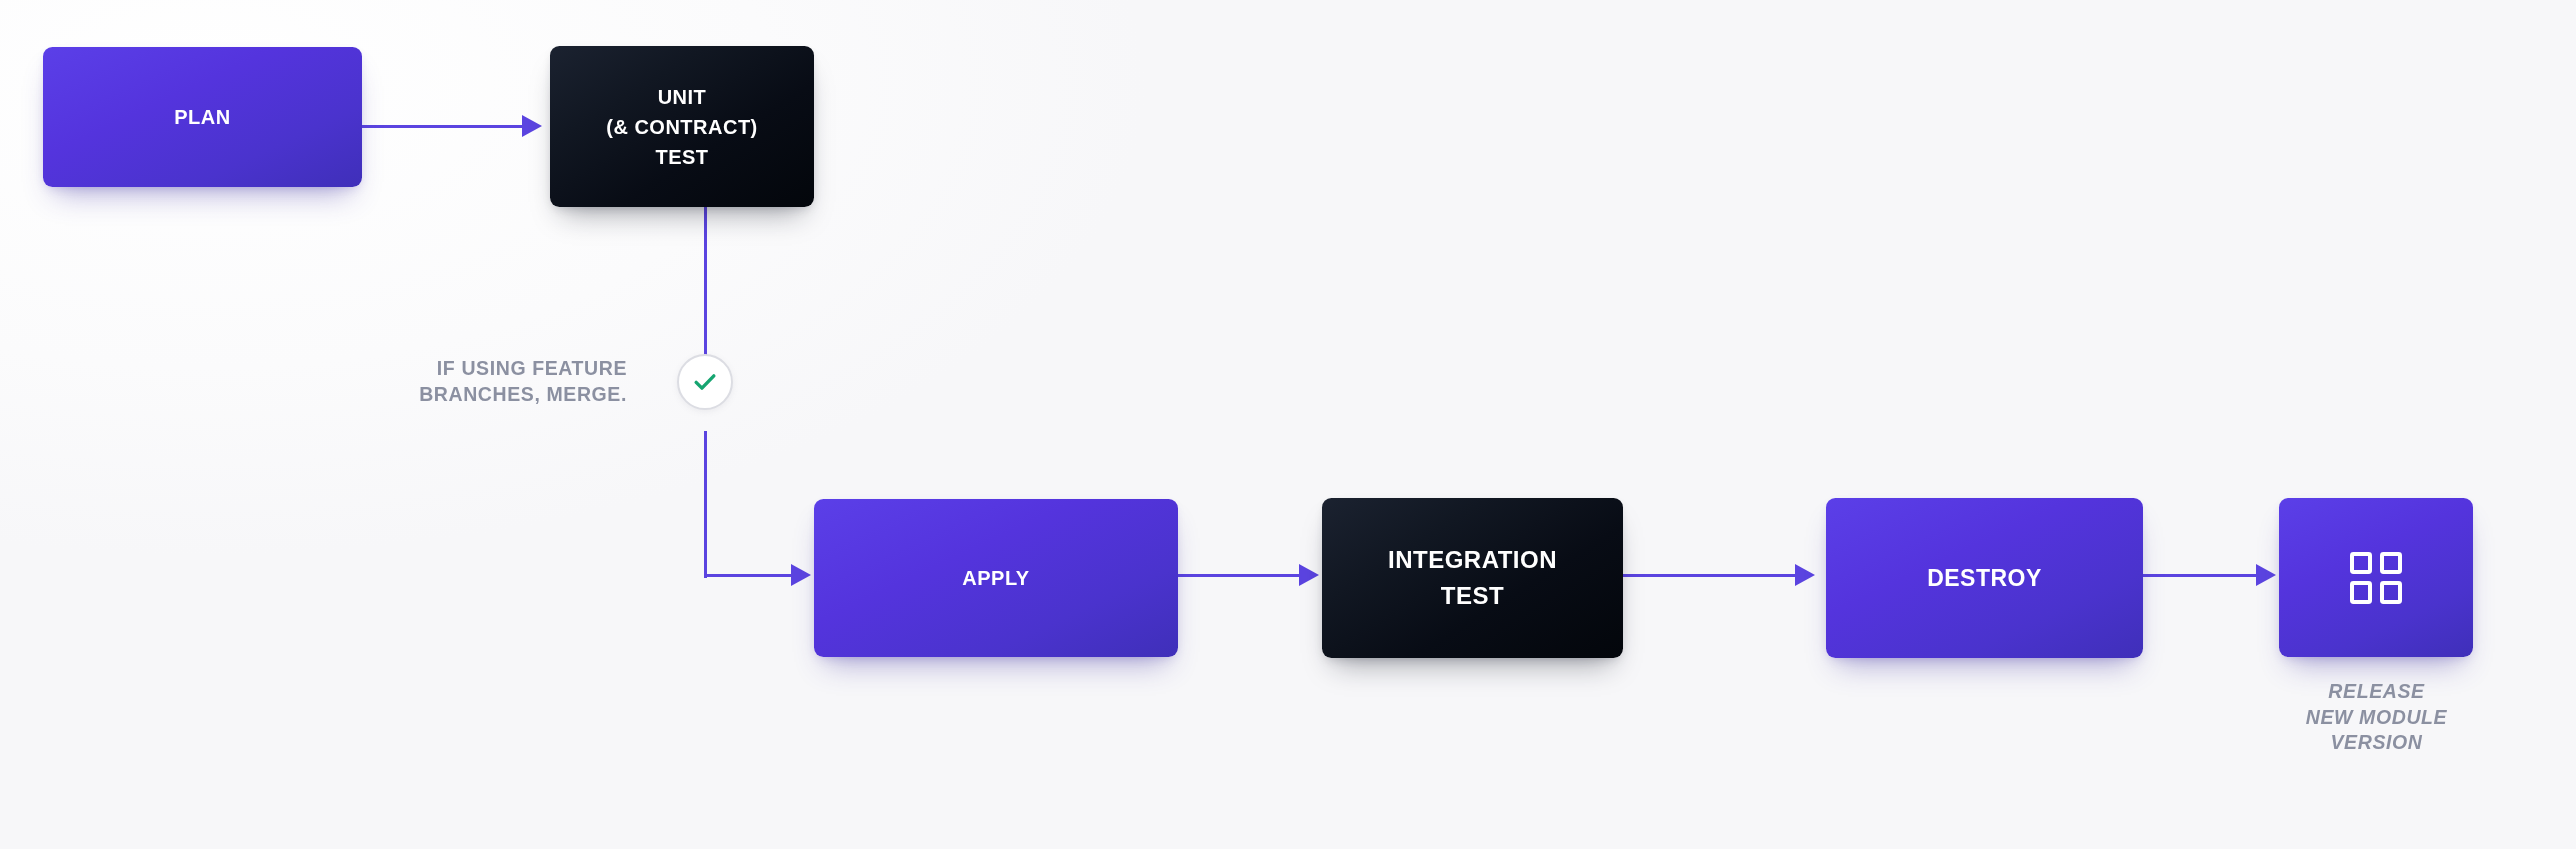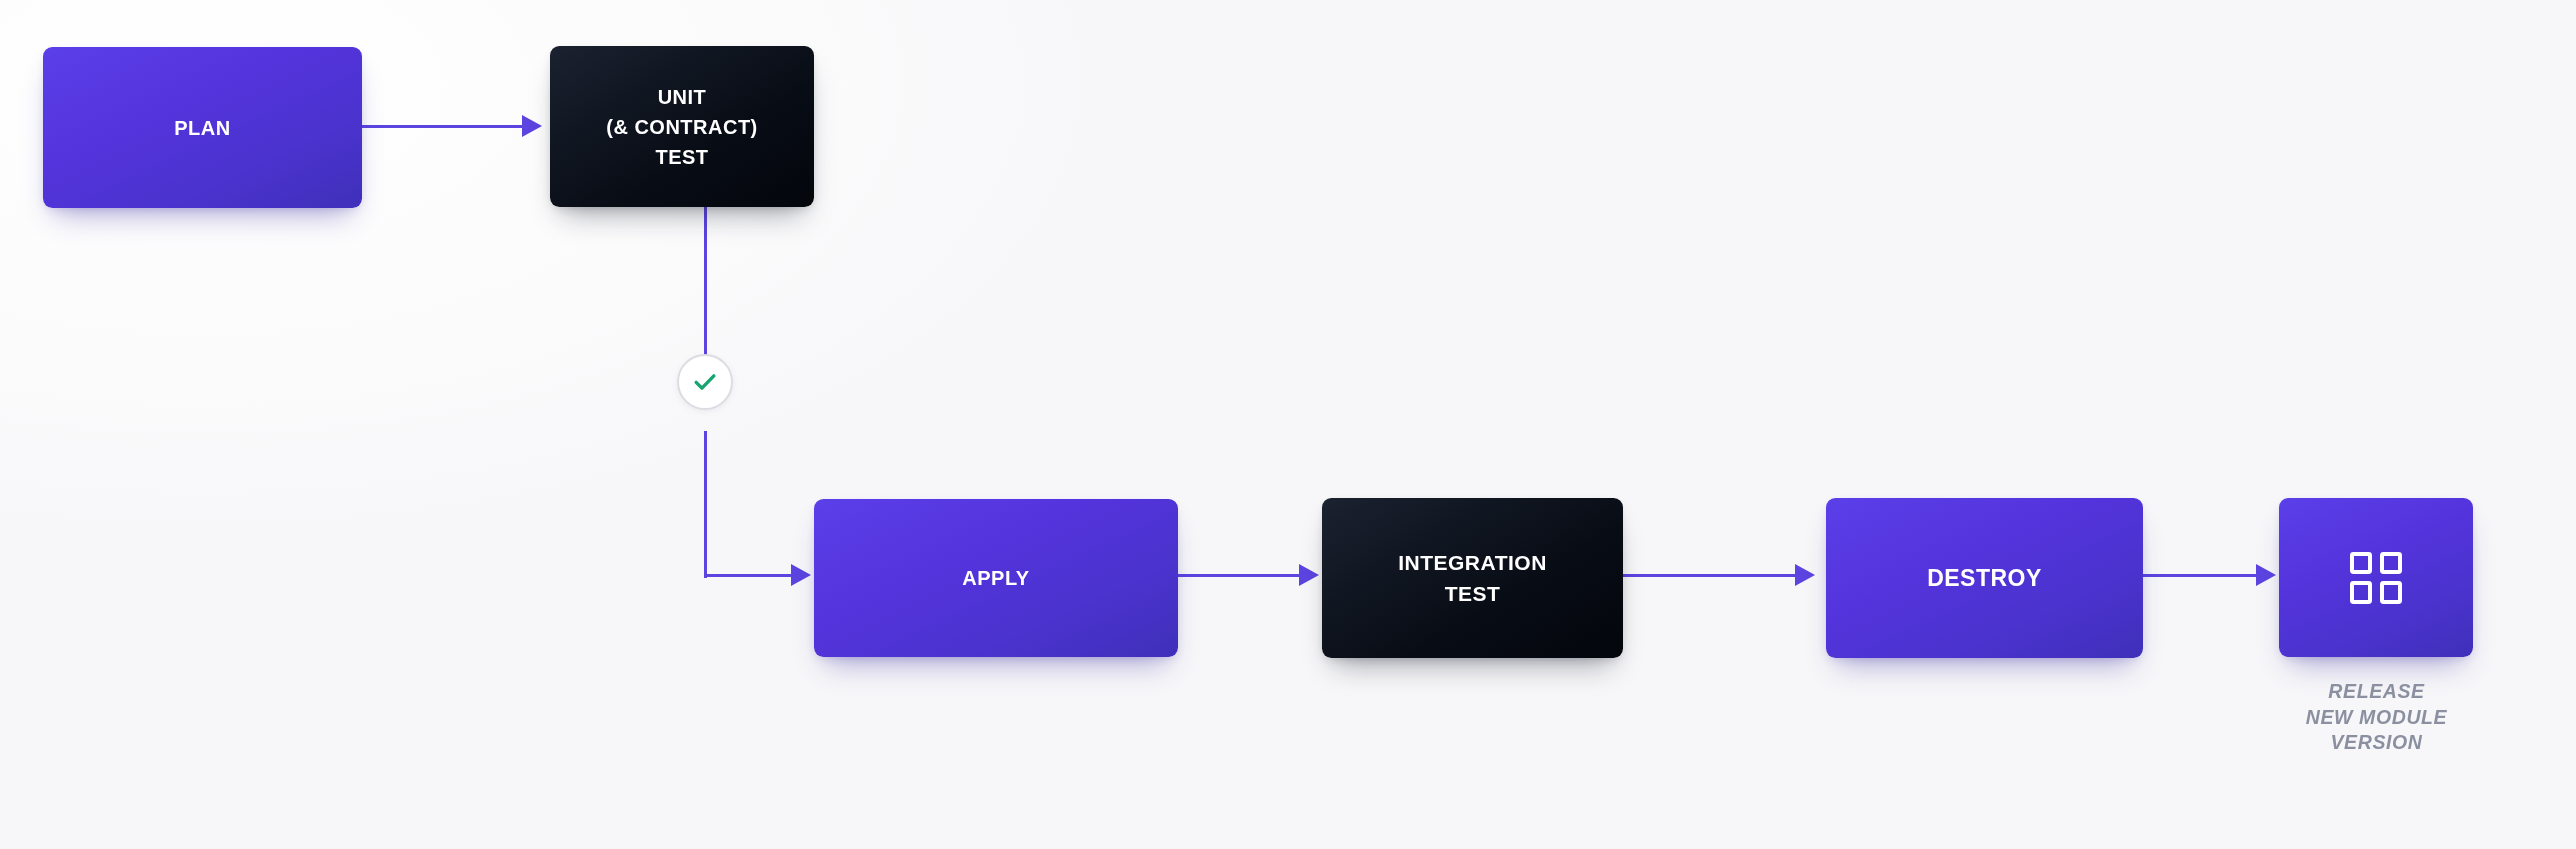--- a/index.html
+++ b/index.html
@@ -124,36 +124,36 @@
 
   <div class="edge-line edge-h" style="left:1130px; top:574px; width:169px;"></div>
   <div class="arrow-head" style="left:1299px; top:564px;"></div>
 
   <div class="edge-line edge-h" style="left:1622px; top:574px; width:173px;"></div>
   <div class="arrow-head" style="left:1795px; top:564px;"></div>
 
   <div class="edge-line edge-h" style="left:2143px; top:574px; width:113px;"></div>
   <div class="arrow-head" style="left:2256px; top:564px;"></div>
 
-  <div class="node purple" style="left:43px; top:47px; width:319px; height:161px;">
+  <div class="node purple" style="left:43px; top:47px; width:319px; height:140px;">
     <div class="node-label" style="font-size:20px;">PLAN</div>
   </div>
 
   <div class="node dark" style="left:550px; top:46px; width:264px; height:161px;">
     <div class="node-label" style="font-size:20px;">UNIT
 (&amp; CONTRACT)
 TEST</div>
   </div>
 
   <div class="node purple" style="left:814px; top:499px; width:364px; height:158px;">
     <div class="node-label" style="font-size:20px;">APPLY</div>
   </div>
 
   <div class="node dark" style="left:1322px; top:498px; width:301px; height:160px;">
-    <div class="node-label" style="font-size:21px;">INTEGRATION
+    <div class="node-label" style="font-size:24px;">INTEGRATION
 TEST</div>
   </div>
 
   <div class="node purple" style="left:1826px; top:498px; width:317px; height:160px;">
     <div class="node-label" style="font-size:23px;">DESTROY</div>
   </div>
 
   <div class="node purple" style="left:2279px; top:498px; width:194px; height:159px;">
     <div class="module-icon" style="width:52px; height:52px;">
       <span></span>
@@ -162,19 +162,21 @@
       <span></span>
     </div>
   </div>
 
   <div class="check-badge" style="left:677px; top:354px; width:56px; height:56px;">
     <svg width="34" height="34" viewBox="0 0 50 50">
       <path d="M12 25.5 L20.5 34 L38 16" fill="none" stroke="#16a571" stroke-width="5" stroke-linecap="round" stroke-linejoin="round"></path>
     </svg>
   </div>
 
+  <div class="annotation right" style="left:268px; top:356px; width:359px;">IF USING FEATURE
+BRANCHES, MERGE.</div>
 
   <div class="annotation center" style="left:2222px; top:679px; width:309px;">RELEASE
 NEW MODULE
 VERSION</div>
 
 </div>
 
 
 </body></html>

